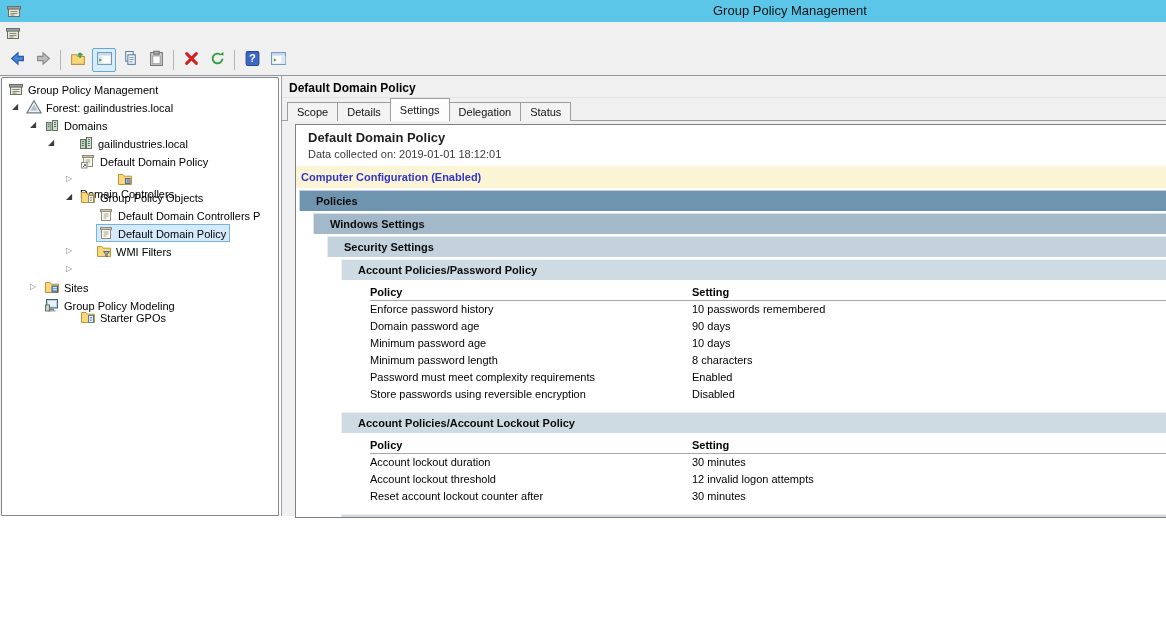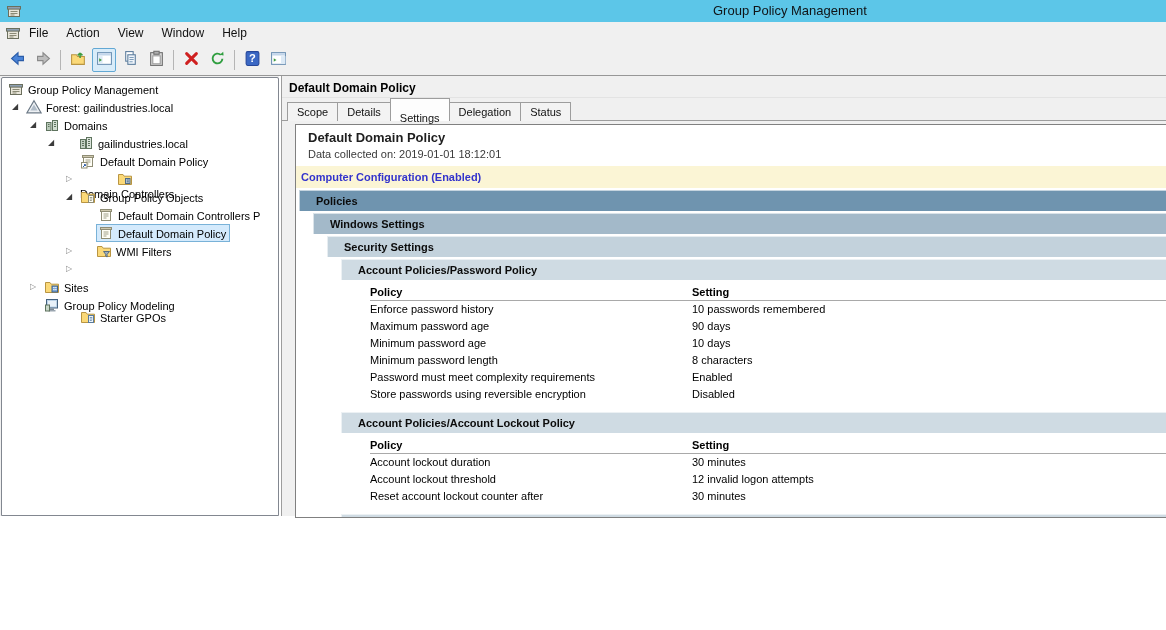--- a/index.html
+++ b/index.html
@@ -48,21 +48,21 @@
   .splitter { position:absolute; left:279px; top:0; width:2px; height:440px; background:#fff; }
 
   .right-pane { position:absolute; left:281px; top:0; width:885px; height:440px;
                 background:#f0f0f0; border-left:1px solid #9d9d9d; }
   .pane-title { position:absolute; left:7px; top:5px; font-size:12px; font-weight:bold; color:#000; }
   .pane-rule  { position:absolute; left:0; top:21px; width:885px; height:1px; background:#e3e3e3; }
 
   .tabs { position:absolute; left:5px; top:23px; height:22px; display:flex; align-items:flex-end; z-index:2; }
   .tab { font-size:11px; color:#111; padding:3px 9px 3px 9px; background:#f3f3f3;
          border:1px solid #9d9d9d; border-bottom:none; margin-right:-1px; height:19px; }
-  .tab.active { background:#fdfdfd; height:23px; padding-top:13px; position:relative; z-index:3; }
+  .tab.active { background:#fdfdfd; height:23px; padding-top:5px; position:relative; z-index:3; }
   .tab-page { position:absolute; left:0; top:44px; width:885px; height:396px;
               background:#f0f0f0; border-top:1px solid #9d9d9d; z-index:1; }
 
   
   .report { position:absolute; left:13px; top:3px; width:874px; height:394px;
             background:#fff; border:1px solid #808080; overflow:hidden; }
   .r-title { margin:5px 0 0 12px; font-size:13px; font-weight:bold; color:#1e1e1e; }
   .r-collected { margin:3px 0 0 12px; font-size:11px; color:#3a3a3a; }
   .banner { margin-top:6px; height:22px; line-height:22px; padding-left:5px;
             font-size:11px; font-weight:bold; cursor:pointer; }
@@ -90,27 +90,20 @@
           </svg></span>
       <span class="title">Group Policy Management</span>
     </div>
 
     <div class="menubar">
       <span class="app-icon"><svg viewBox="0 0 16 16" xmlns="http://www.w3.org/2000/svg">
             <rect x="2.5" y="3.5" width="11" height="10" fill="#e9e6da" stroke="#6b6f5d"></rect>
             <rect x="1.5" y="3.5" width="13" height="2.6" fill="#8ea0b2" stroke="#6b6f5d"></rect>
             <path d="M4.5 8.5h7M4.5 10.5h7M4.5 12h4" stroke="#8b8b76" fill="none"></path>
           </svg></span>
-      <div class="menu-items" id="menu-items">
-          <div class="menu-item">File</div>
-          <div class="menu-item">Action</div>
-          <div class="menu-item">View</div>
-          <div class="menu-item">Window</div>
-          <div class="menu-item">Help</div>
-        </div>
     </div>
 
     <div class="toolbar" id="toolbar">
         <div class="tbtn">
           <span><svg viewBox="0 0 16 16" xmlns="http://www.w3.org/2000/svg">
               <path d="M8.5 2.6 L2.4 8 l6.1 5.4 V10 h5.1 V6 H8.5 Z" fill="#4a84d8" stroke="#2a5ca8"></path>
             </svg></span>
         </div>
         <div class="tbtn">
           <span><svg viewBox="0 0 16 16" xmlns="http://www.w3.org/2000/svg">
@@ -364,21 +357,21 @@
                 <div class="band" style="margin-left: 3px; background: rgb(111, 148, 175);">Policies</div>
                 <div class="band" style="margin-left: 17px; background: rgb(163, 185, 201);">Windows Settings</div>
                 <div class="band" style="margin-left: 31px; background: rgb(195, 210, 220);">Security Settings</div>
                 <div class="band" style="margin-left: 45px; background: rgb(207, 219, 227);">Account Policies/Password Policy</div>
                 <div class="tbl">
                   <div class="thead">
                     <span class="cpol">Policy</span>
                     <span class="cset">Setting</span>
                   </div>
                   <div class="rrow"><span>Enforce password history</span><span class="cset">10 passwords remembered</span></div>
-                  <div class="rrow"><span>Maximum password age</span><span class="cset">90 days</span></div>
+                  <div class="rrow"><span>Domain password age</span><span class="cset">90 days</span></div>
                   <div class="rrow"><span>Minimum password age</span><span class="cset">10 days</span></div>
                   <div class="rrow"><span>Minimum password length</span><span class="cset">8 characters</span></div>
                   <div class="rrow"><span>Password must meet complexity requirements</span><span class="cset">Enabled</span></div>
                   <div class="rrow"><span>Store passwords using reversible encryption</span><span class="cset">Disabled</span></div>
                 </div>
                 <div class="band" style="margin-left: 45px; background: rgb(207, 219, 227);">Account Policies/Account Lockout Policy</div>
                 <div class="tbl">
                   <div class="thead">
                     <span class="cpol">Policy</span>
                     <span class="cset">Setting</span>

